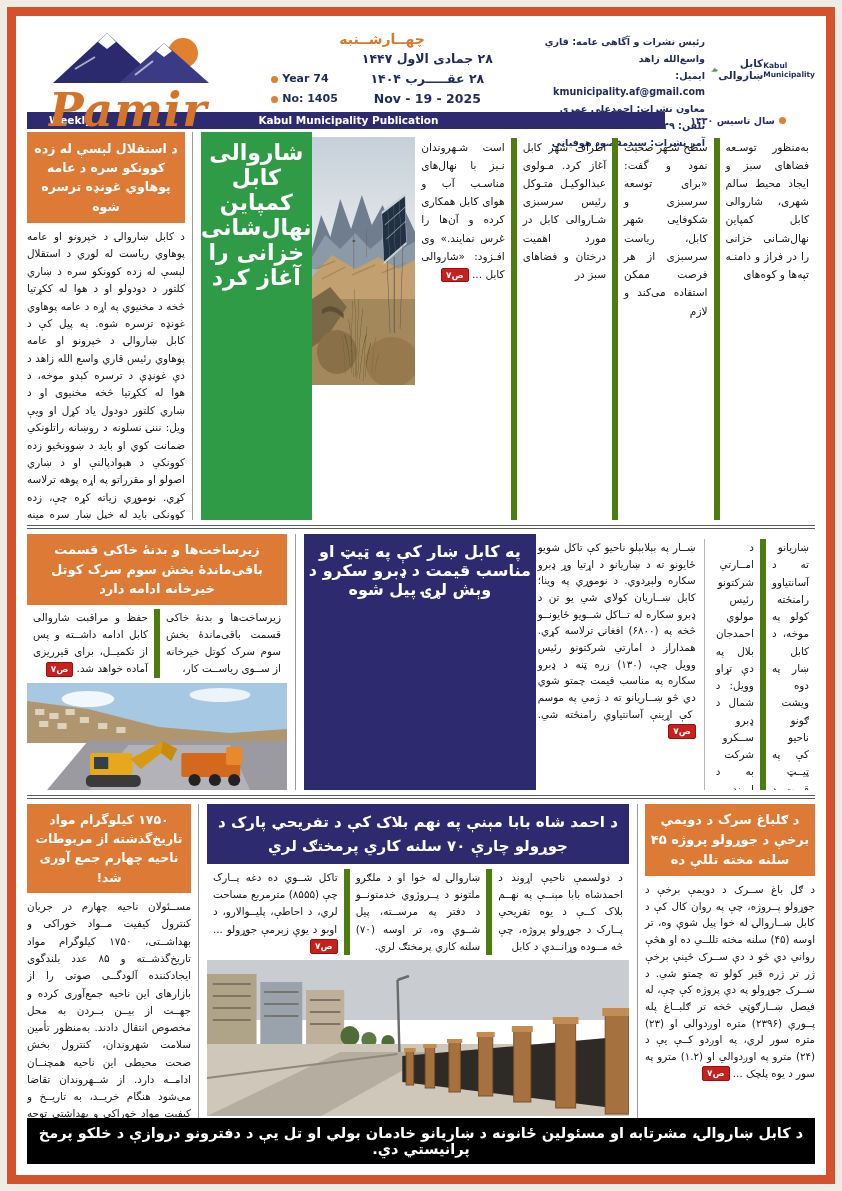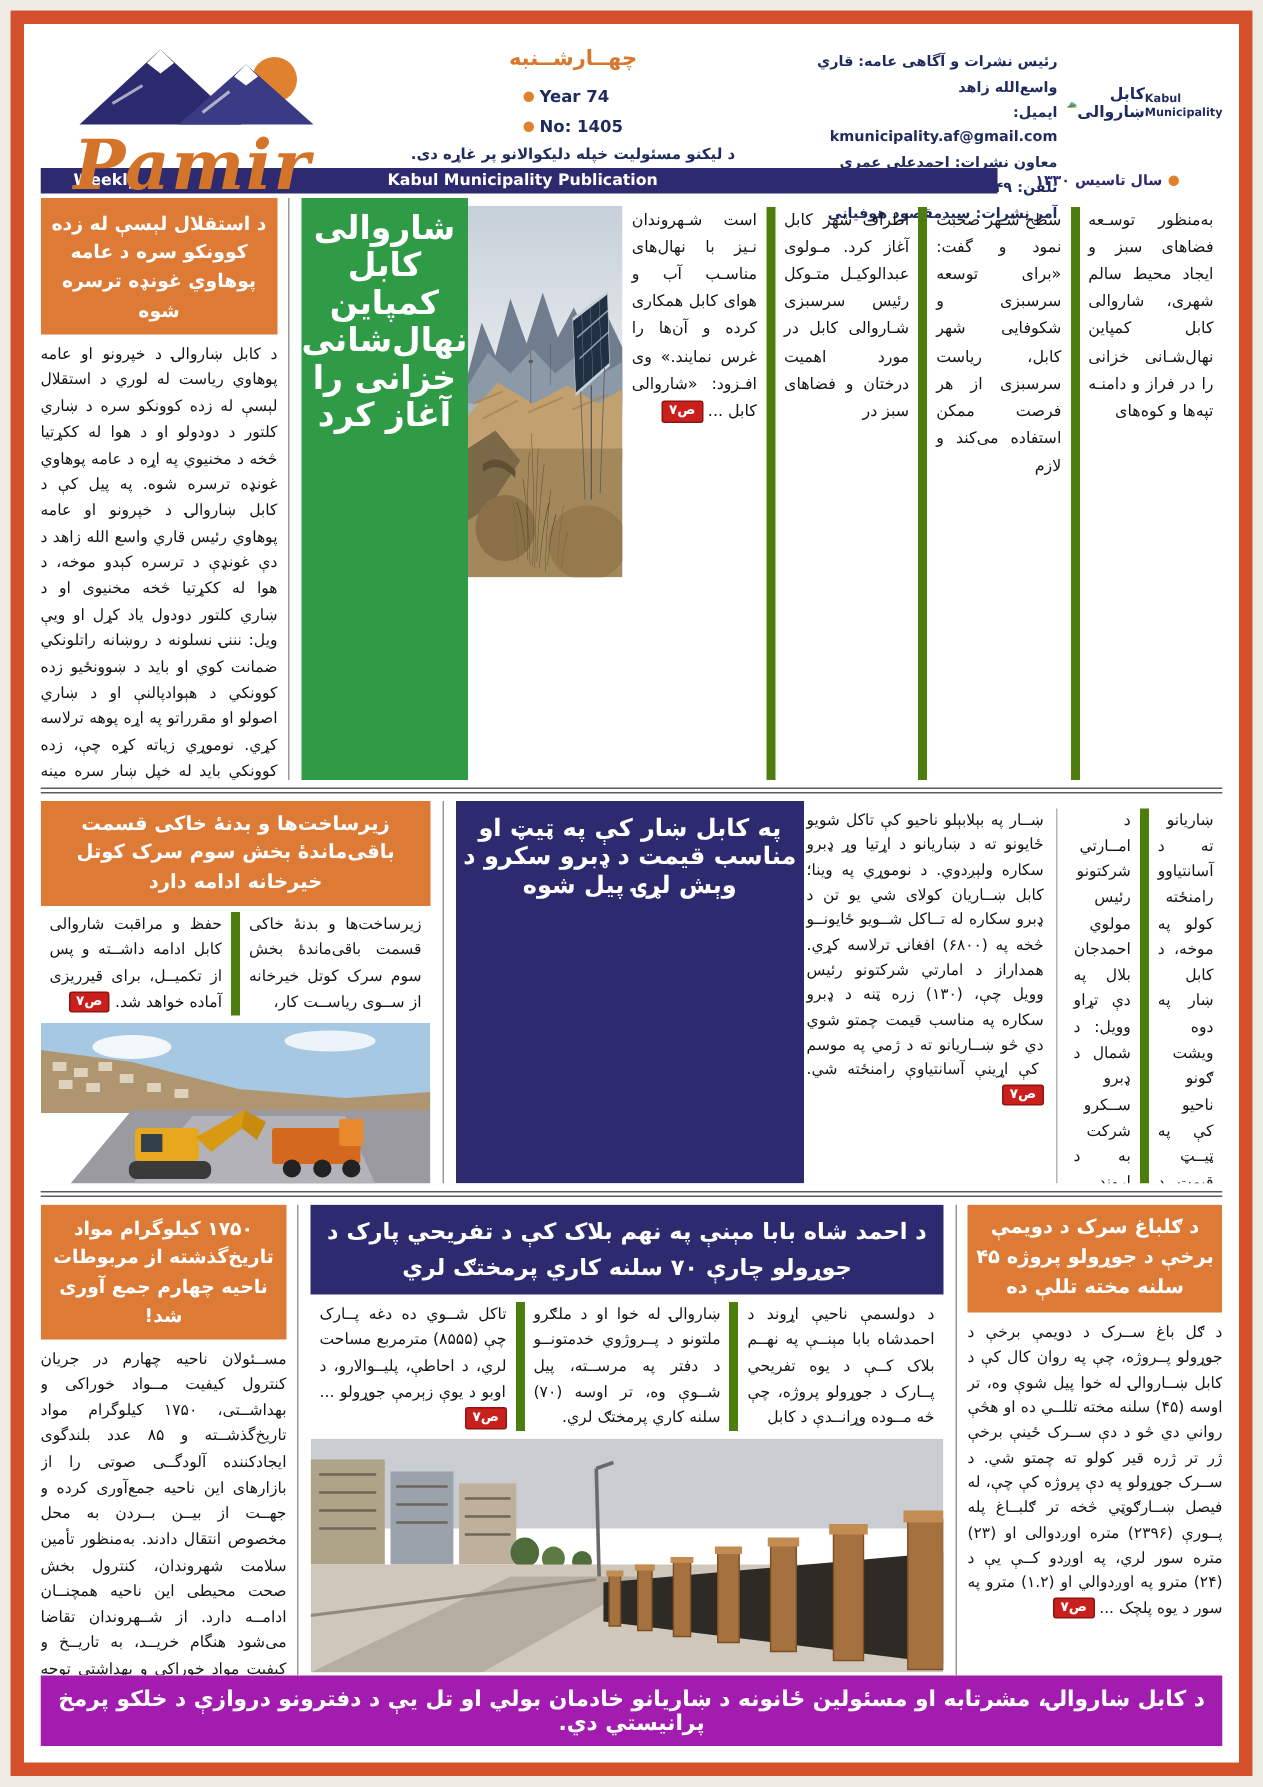--- a/index.html
+++ b/index.html
@@ -84,21 +84,21 @@
   .bot-mid{flex:1;padding:0 8px;display:flex;flex-direction:column;overflow:hidden;}
   .park-head{font-size:15px;padding:6px 8px;line-height:1.6;}
   .park-cols{margin-top:5px;}
   .park-cols .tcol{font-size:10.4px;line-height:1.66;}
   .photo-park{height:156px;margin-top:5px;}
   .bot-right{width:170px;border-left:1px solid #999;padding-left:7px;overflow:hidden;}
   .gulbagh-head{font-size:13px;padding:6px 3px;line-height:1.55;}
   .gulbagh-body{margin-top:5px;font-size:10.3px;line-height:1.62;}
 
   
-  .footer-banner{margin-top:auto;background:#a21caf;color:#fff;font-weight:bold;font-size:14.5px;
+  .footer-banner{margin-top:auto;background:#000000;color:#fff;font-weight:bold;font-size:14.5px;
       text-align:center;direction:rtl;padding:7px 0;}
 </style>
 </head>
 <body>
 
 <div class="frame"></div>
 <div class="content">
 
   <header class="masthead">
     <div class="pamir">
@@ -112,20 +112,25 @@
       </svg>
       <div class="pamir-word">Pamir</div>
     </div>
 
     <div class="mast-center">
       <div class="weekday">چهــارشــنبه</div>
       <div class="dates-wrap">
         <div class="issue-block">
           <div><span class="dot"></span><span>Year 74</span></div>
           <div><span class="dot"></span><span>No: 1405</span></div>
+        </div>
+        <div class="dates">
+          <div>۲۸ جمادی الاول ۱۴۴۷</div>
+          <div>۲۸ عقـــــرب ۱۴۰۴</div>
+          <div class="greg">Nov - 19 - 2025</div>
         </div>
       </div>
       <div class="disclaimer">د لیکنو مسئولیت خپله دلیکوالانو پر غاړه دی.</div>
     </div>
 
     <div class="contacts">
       <div>رئیس نشرات و آگاهی عامه: قاري واسع‌الله زاهد</div>
       <div>ایمیل: kmunicipality.af@gmail.com</div>
       <div>معاون نشرات: احمدعلی عمری</div>
       <div>تلفن: ۰۷۴۹۱۰۵۹۴۹</div>

